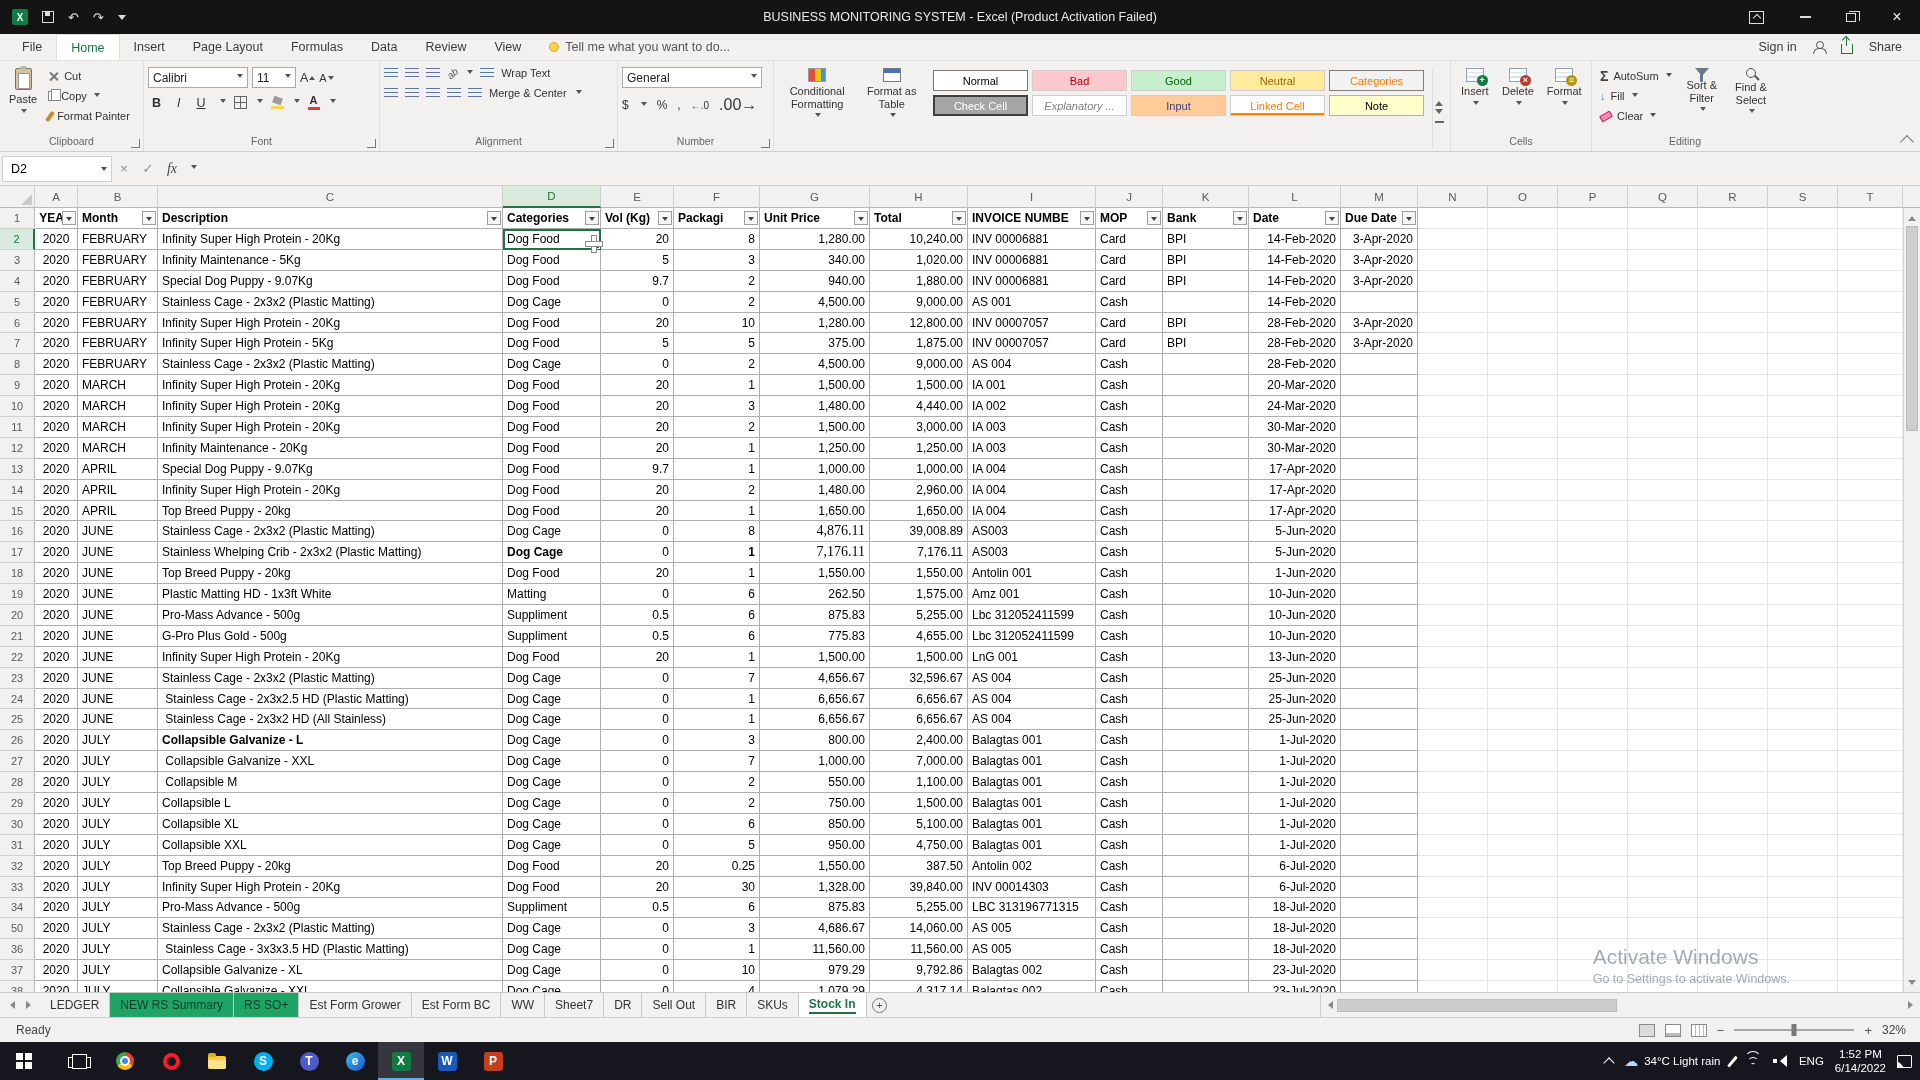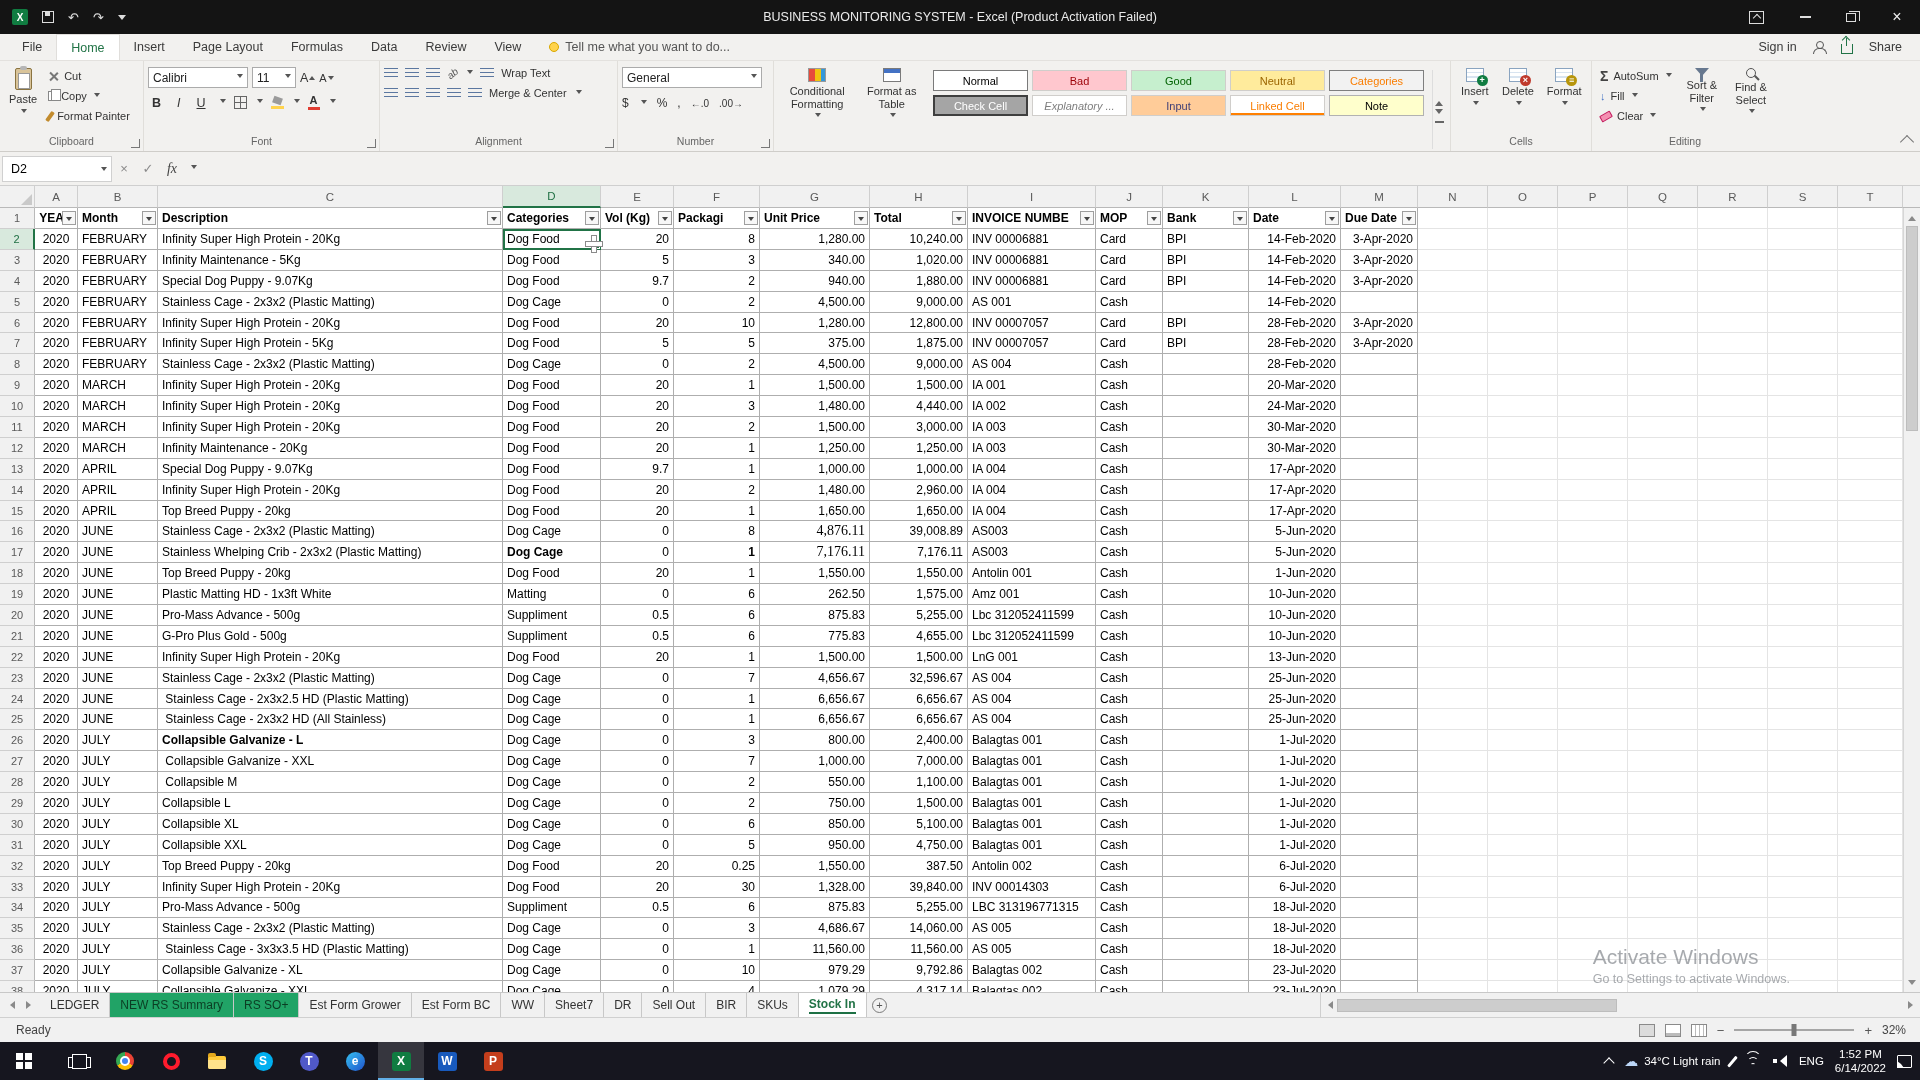--- a/index.html
+++ b/index.html
@@ -374,21 +374,21 @@
               <span>General</span>
               <span class="dd"></span>
             </div>
         </div>
         <div class="rrow" style="gap:10px;margin-top:8px;font-size:12px;color:#333;">
           <span>$</span>
             <span class="dd"></span>
           <span>%</span>
           <span>,</span>
           <span style="font-size:10px">←.0</span>
-          <span style="font-size:10px">.00→</span>
+          <span style="font-size:16px">.00→</span>
         </div>
       </div>
       <div class="rgroup-label" style="margin-top:auto">Number</div>
       <span class="launcher"></span>
     </div>
 
     <div class="rgroup" style="width:677px">
       <div class="rgroup-body">
         <div class="bigbtn" style="width:92px">
           <span class="cf-ic"></span>
@@ -1297,21 +1297,21 @@
           <div class="cell right" style="width: 77px;"></div>
           <div class="cell empty" style="width: 70px;"></div>
           <div class="cell empty" style="width: 70px;"></div>
           <div class="cell empty" style="width: 70px;"></div>
           <div class="cell empty" style="width: 70px;"></div>
           <div class="cell empty" style="width: 70px;"></div>
           <div class="cell empty" style="width: 70px;"></div>
           <div class="cell empty" style="width: 65px;"></div>
         </div>
         <div class="grow">
-          <div class="rownum">35</div>
+          <div class="rownum">50</div>
           <div class="cell center" style="width: 43px;">2020</div>
           <div class="cell left" style="width: 80px;">JULY</div>
           <div class="cell left" style="width: 345px;">Stainless Cage - 2x3x2 (Plastic Matting)</div>
           <div class="cell left" style="width: 98px;">Dog Cage</div>
           <div class="cell right" style="width: 73px;">0</div>
           <div class="cell right" style="width: 86px;">3</div>
           <div class="cell right" style="width: 110px;">4,686.67</div>
           <div class="cell right" style="width: 98px;">14,060.00</div>
           <div class="cell left" style="width: 128px;">AS 005</div>
           <div class="cell left" style="width: 67px;">Cash</div>

